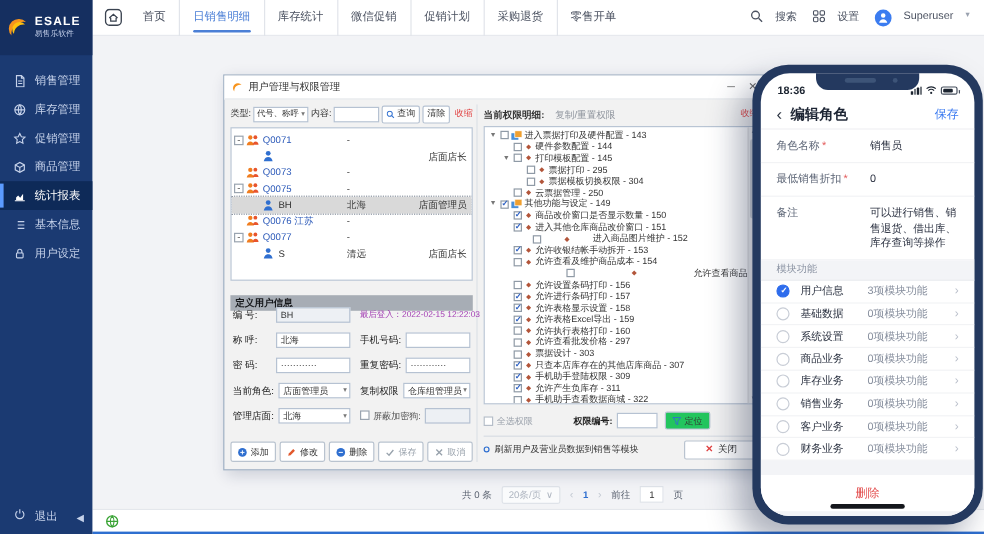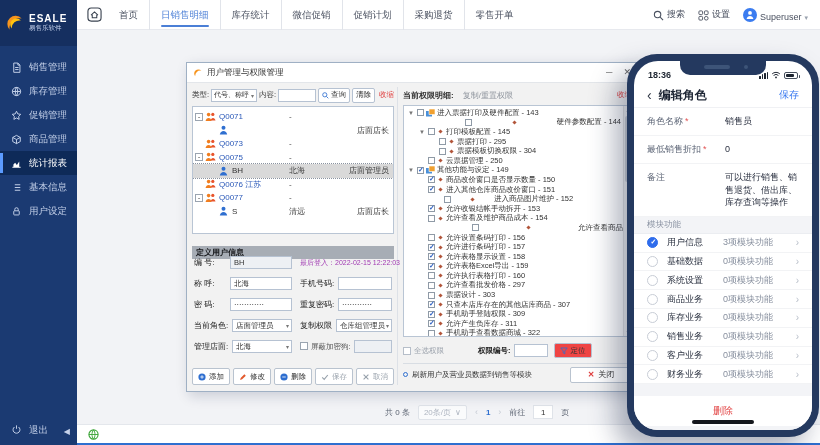--- a/index.html
+++ b/index.html
@@ -25,21 +25,21 @@
 
   
   .topbar{position:absolute;left:77px;top:0;right:0;height:30px;background:#fff;border-bottom:1px solid #e7e9ee;display:flex;align-items:center;z-index:4;padding-left:10px}
   .home-ic svg{width:15px;height:15px;display:block}
   .tabs{display:flex;align-items:center;margin-left:6px;height:30px}
   .tab{font-size:9.5px;color:#4a5160;padding:0 11px;height:30px;line-height:30px;cursor:pointer;position:relative;white-space:nowrap}
   .tab+.tab{border-left:1px solid #e1e4ea}
   .tab.active{color:#4b7fd6}
   .tab.active::after{content:'';position:absolute;left:11px;right:11px;bottom:3px;height:2px;background:#4b7fd6;border-radius:1px}
   .top-right{margin-left:auto;display:flex;align-items:center;gap:13px;padding-right:12px}
-  .tr-item{display:flex;align-items:flex-end;gap:3px;font-size:9px;color:#4a5160;cursor:pointer}
+  .tr-item{display:flex;align-items:flex-start;gap:10px;font-size:9px;color:#4a5160;cursor:pointer}
   .tr-item svg{width:11px;height:11px;display:block}
   .avatar{width:14px;height:14px;border-radius:50%;background:#3b7cf0;display:flex;align-items:center;justify-content:center}
   .avatar svg{width:10px;height:10px}
   .caret{color:#9aa2af;font-size:7px}
 
   
   .dialog{position:absolute;left:186px;top:62px;width:452px;height:330px;background:#f2f2f2;border:1px solid #9fb0c4;box-shadow:3px 4px 12px rgba(20,35,70,.18);z-index:6}
   .dlg-title{height:20px;background:#fff;border-bottom:1px solid #e3e6ea;display:flex;align-items:center;padding:0 6px;gap:4px}
   .dlg-title svg{width:10px;height:10px}
   .dlg-title .ttl{font-size:8.5px;color:#333}
@@ -102,21 +102,21 @@
   .pr.grp .gi{display:inline-block}
   .pr .bdot{width:3px;height:3px;background:#b2553a;transform:rotate(45deg);margin:0 4px 0 2px;flex:none}
   .perm-scroll{position:absolute;right:1px;top:1px;bottom:1px;width:8px;background:#f4f4f4;border-left:1px solid #e4e4e4}
   .perm-scroll .thumb{position:absolute;top:10px;left:1px;width:5px;height:66px;background:#cfd3d8;border-radius:2px}
   .perm-scroll .sa{position:absolute;left:0;width:8px;font-size:5px;color:#8a8f98;text-align:center}
   .perm-foot{position:absolute;top:256px;left:0;right:0;height:15px;display:flex;align-items:center;font-size:7.5px}
   .pf-chk{display:flex;align-items:center;gap:3px;color:#9aa1ab}
   .pf-chk .box{width:8px;height:8px;border:1px solid #b6bec9;background:#fff}
   .pf-lbl{margin-left:34px;color:#222;font-weight:bold}
   .pf-inp{border:1px solid #b6c2d2;background:#fff;height:13px;width:34px;margin-left:3px}
-  .pf-btn{border:1px solid #b6c2d2;background:#ef4444;height:15px;padding:0 5px;font-size:7.5px;display:flex;align-items:center;gap:3px;border-radius:2px;margin-left:6px;color:#333;cursor:pointer}
+  .pf-btn{border:1px solid #b6c2d2;background:#22c55e;height:15px;padding:0 5px;font-size:7.5px;display:flex;align-items:center;gap:3px;border-radius:2px;margin-left:6px;color:#333;cursor:pointer}
   .pf-btn svg{width:8px;height:8px}
   .dlg-foot{position:absolute;bottom:0;left:0;right:0;height:22px;border-top:1px solid #d8dde3;display:flex;align-items:center}
   .fdot{width:5px;height:5px;border:1.5px solid #2f6fd0;border-radius:50%;margin-right:4px;flex:none}
   .ftext{font-size:7.5px;color:#333}
   .close-btn{margin-left:auto;width:62px;height:16px;border:1px solid #b9c3cf;background:#fff;border-radius:2px;display:flex;align-items:center;justify-content:center;gap:4px;font-size:8px;color:#333;cursor:pointer}
   .close-btn .x{color:#e03e3e;font-weight:bold;font-size:8px}
 
   
   .pagination{position:absolute;left:385px;top:404px;height:16px;display:flex;align-items:center;gap:8px;font-size:8px;color:#5a6270;z-index:3}
   .pg-select{border:1px solid #dfe3e9;background:#fafbfc;color:#aeb5c0;height:15px;display:flex;align-items:center;gap:4px;padding:0 5px;border-radius:2px}
@@ -546,21 +546,21 @@
             <span class="cb"></span>
             <span class="gi">
               <svg viewBox="0 0 9 8">
                 <rect x="0" y="2" width="6" height="5.5" fill="#4a90d9"></rect>
                 <rect x="3" y="0" width="6" height="5.5" fill="#f0a030" stroke="#fff" stroke-width="0.6"></rect>
               </svg>
             </span>
 
             <span class="pl">进入票据打印及硬件配置 - 143</span>
           </div>
-          <div class="pr" style="margin-left: 11px; justify-content: space-between;">
+          <div class="pr" style="margin-left: 11px;">
             <span class="arr">▼</span>
             <span class="cb"></span>
 
             <span class="bdot"></span>
             <span class="pl">硬件参数配置 - 144</span>
           </div>
           <div class="pr has-arrow" style="margin-left: 11px;">
             <span class="arr">▼</span>
             <span class="cb"></span>
 

